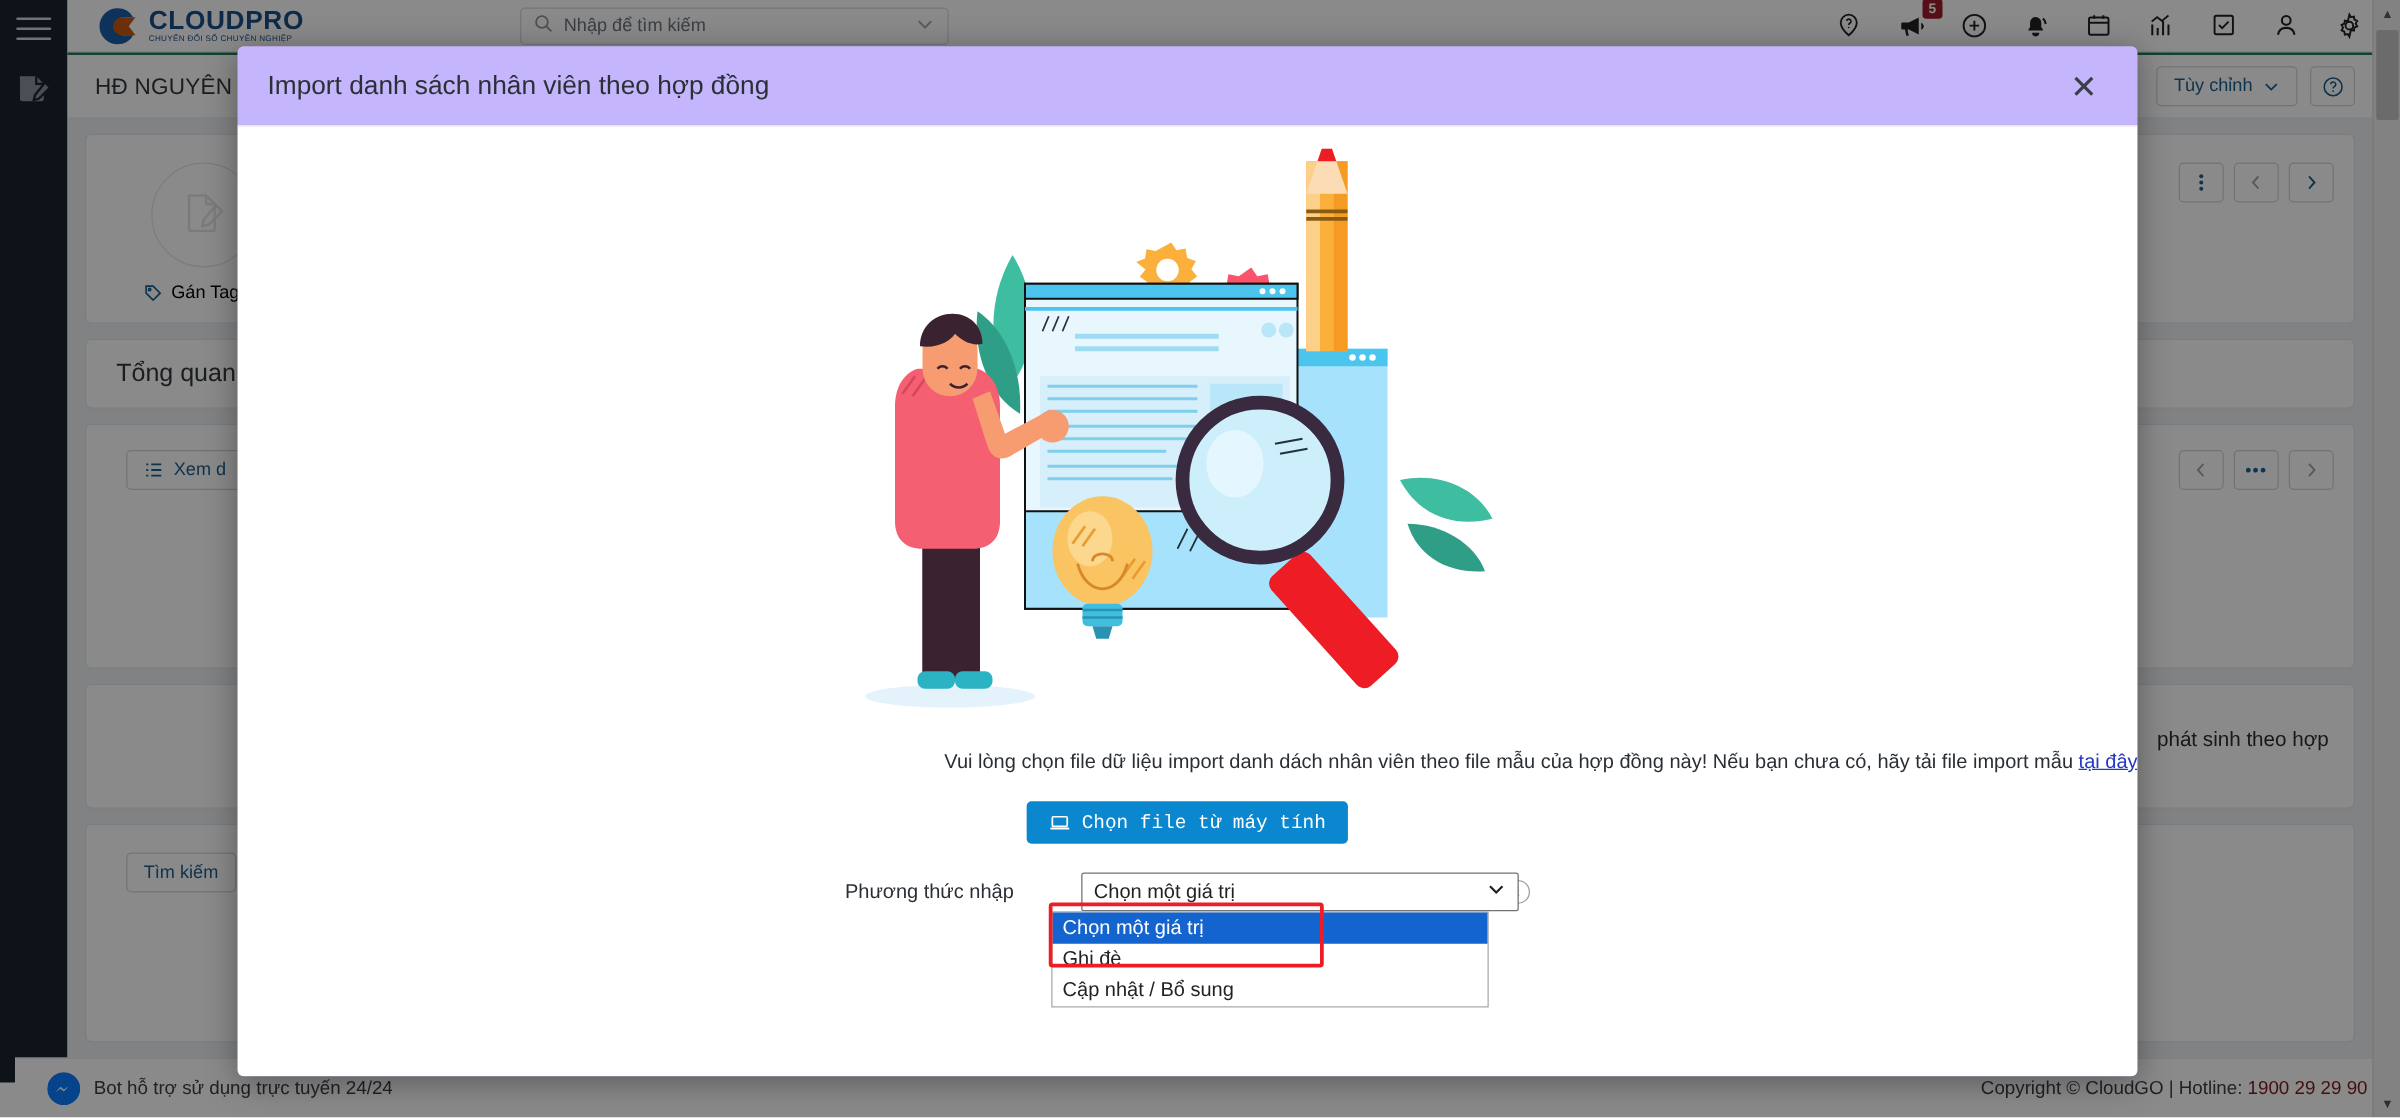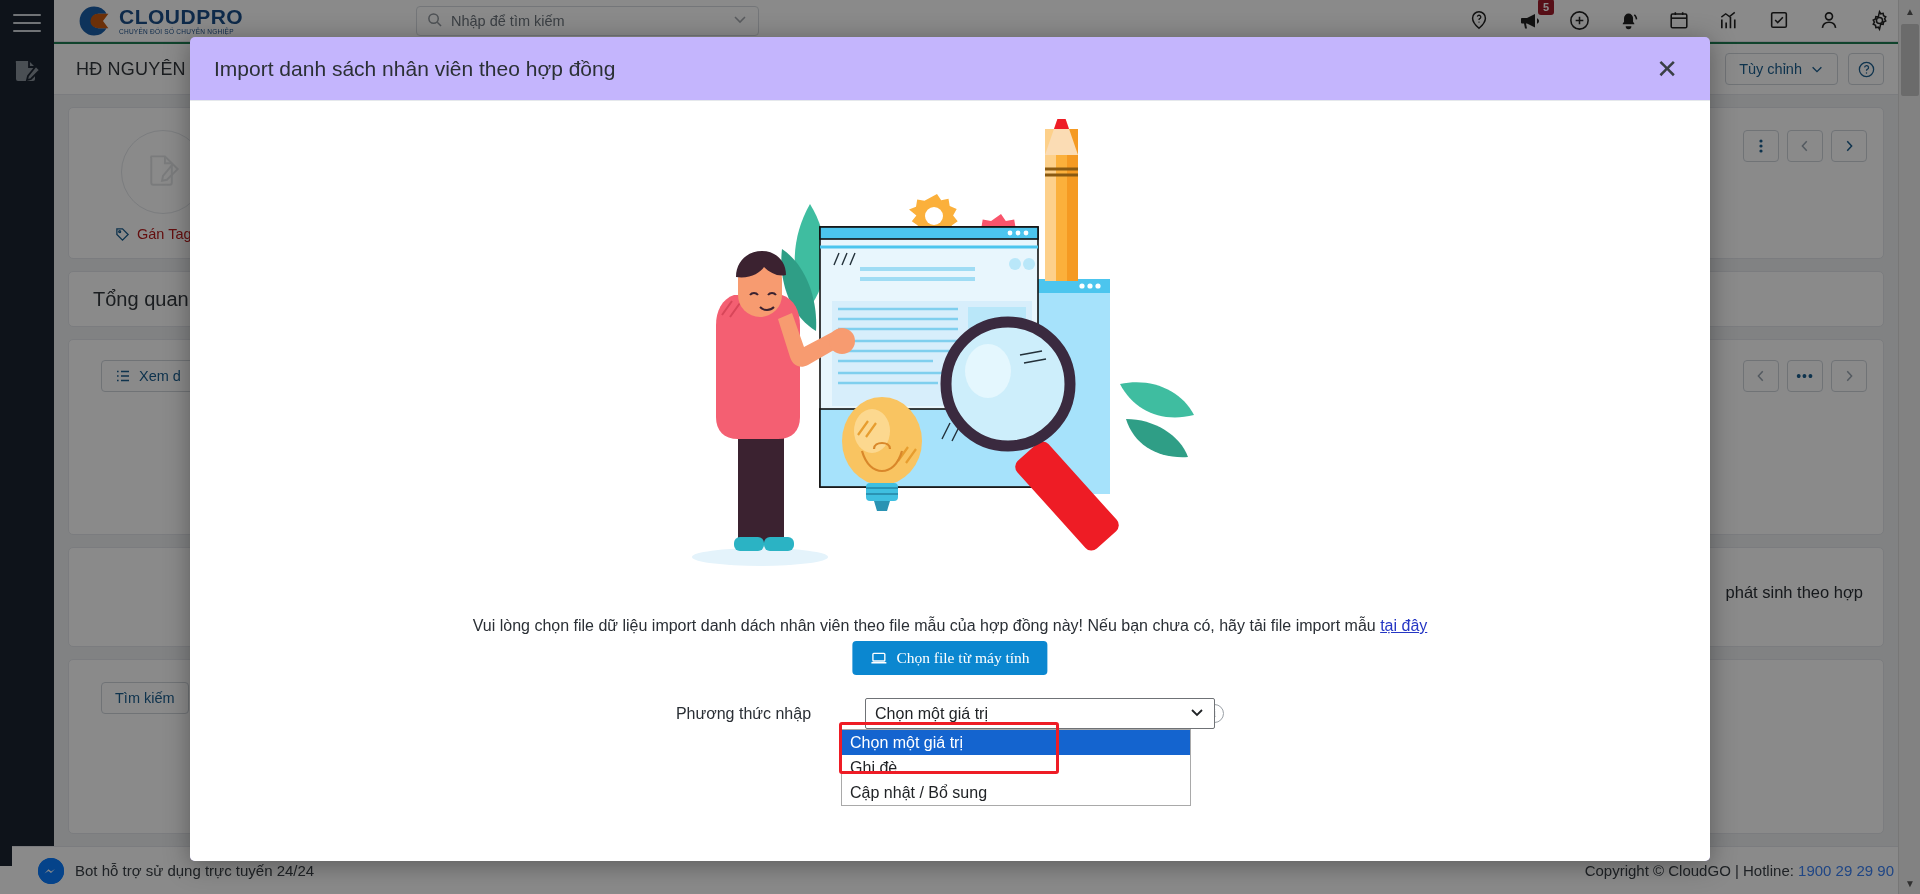--- a/index.html
+++ b/index.html
@@ -66,21 +66,21 @@
   .btn-sq { width:36px; justify-content:center; padding:0;}
 
   .content { position:absolute; left:54px; top:95px; right:22px; bottom:48px; background:#eef0f2; }
 
   .card { background:#fff; border:1px solid #e3e6ea; border-radius:5px; position:absolute; }
   #card-profile { left:14px; top:12px; right:14px; height:152px; }
   .avatar-circle {
     position:absolute; left:52px; top:22px; width:84px; height:84px; border-radius:50%;
     border:1px solid #e3e6ea;
   }
-  .gantag { position:absolute; left:46px; top:118px; color:#b91c1c; font-size:14.5px; display:flex; gap:7px; align-items:center;}
+  .gantag { position:absolute; left:46px; top:118px; color:#000000; font-size:14.5px; display:flex; gap:7px; align-items:center;}
   .card-tools { position:absolute; right:16px; top:22px; display:flex; gap:8px;}
 
   #card-tabs { left:14px; top:176px; right:14px; height:56px; display:flex; align-items:center;}
   .tab-item { margin-left:24px; font-size:20px; color:#33383d;}
 
   #card-list { left:14px; top:244px; right:14px; height:196px;}
   .list-btn { position:absolute; left:32px; top:20px;}
   .list-pager { position:absolute; right:16px; top:20px; display:flex; gap:8px;}
 
   #card-note { left:14px; top:452px; right:14px; height:100px; }
@@ -89,21 +89,21 @@
   #card-search { left:14px; top:564px; right:14px; bottom:12px; }
   .search-btn { position:absolute; left:32px; top:22px;}
 
   .statusbar {
     position:absolute; left:12px; bottom:0; width:1920px; height:48px; background:#fff;
     display:flex; align-items:center; border-top:1px solid #e3e6ea;
   }
   .sb-left { display:flex; align-items:center; gap:11px; margin-left:26px; font-size:15px; color:#3a4046;}
   .mess-dot { width:26px; height:26px; border-radius:50%; background:#0a7cff; position:relative; flex:0 0 26px;}
   .sb-right { margin-left:auto; margin-right:38px; font-size:15px; color:#3a4046;}
-  .sb-right b { color:#3b82f6; font-weight:normal;}
+  .sb-right b { color:#7f1d1d; font-weight:normal;}
 
   .scrollbar {
     position:absolute; right:0; top:0; width:22px; height:894px; background:#f1f1f1;
     border-left:1px solid #dcdcdc;
   }
   .sb-arrow { position:absolute; left:0; width:22px; height:22px; display:flex; align-items:center; justify-content:center; color:#5a5a5a; font-size:10px;}
   .sb-thumb { position:absolute; left:2px; top:24px; width:18px; height:72px; background:#c6c6c6; border-radius:2px;}
 
   
   .dim { position:absolute; inset:0; background:rgba(0,0,0,0.46); }
@@ -116,30 +116,30 @@
   }
   .modal-head {
     height:64px; border-bottom:1px solid #e5e8ec; display:flex; align-items:center; padding:0 24px;
   }
   .modal-title { font-size:21px; color:#2b3035; }
   .modal-close { margin-left:auto; font-size:26px; color:#3a3f45; cursor:pointer; line-height:1; padding:4px 8px;}
   .modal-body { position:relative; height:760px; background:#fff; }
 
   .illus { position:absolute; left:50%; transform:translateX(-50%); top:18px; width:520px; height:460px;}
   .helper-text {
-    position:absolute; left:0; right:0; top:516px; text-align:center;
+    position:absolute; left:0; right:0; top:500px; text-align:right;
     font-size:16px; color:#2a2f35;
   }
   .helper-text a { color:#2536c4; text-decoration:underline; }
 
   .pick-btn {
     position:absolute; left:50%; transform:translateX(-50%); top:540px;
     background:#0b87d0; color:#fff; border:none; border-radius:4px; height:34px;
     padding:0 18px; font-size:15.5px; display:flex; align-items:center; gap:9px; cursor:pointer;
-    font-family:Liberation Serif, serif;
+    font-family:Liberation Mono, monospace;
   }
 
   .field-row { position:absolute; left:0; right:0; top:597px; display:flex; justify-content:center; align-items:center;}
   .field-label { font-size:16px; color:#2a2f35; margin-right:30px; }
   .select-wrap { position:relative; width:350px;padding-left:24px; }
   .select-box {
     width:350px; height:31px; border:1px solid #6f7276; border-radius:2px; background:#fff;
     display:flex; align-items:center; padding:0 9px; font-size:16px; color:#202326;
   }
   .select-box .dchev { margin-left:auto; }

